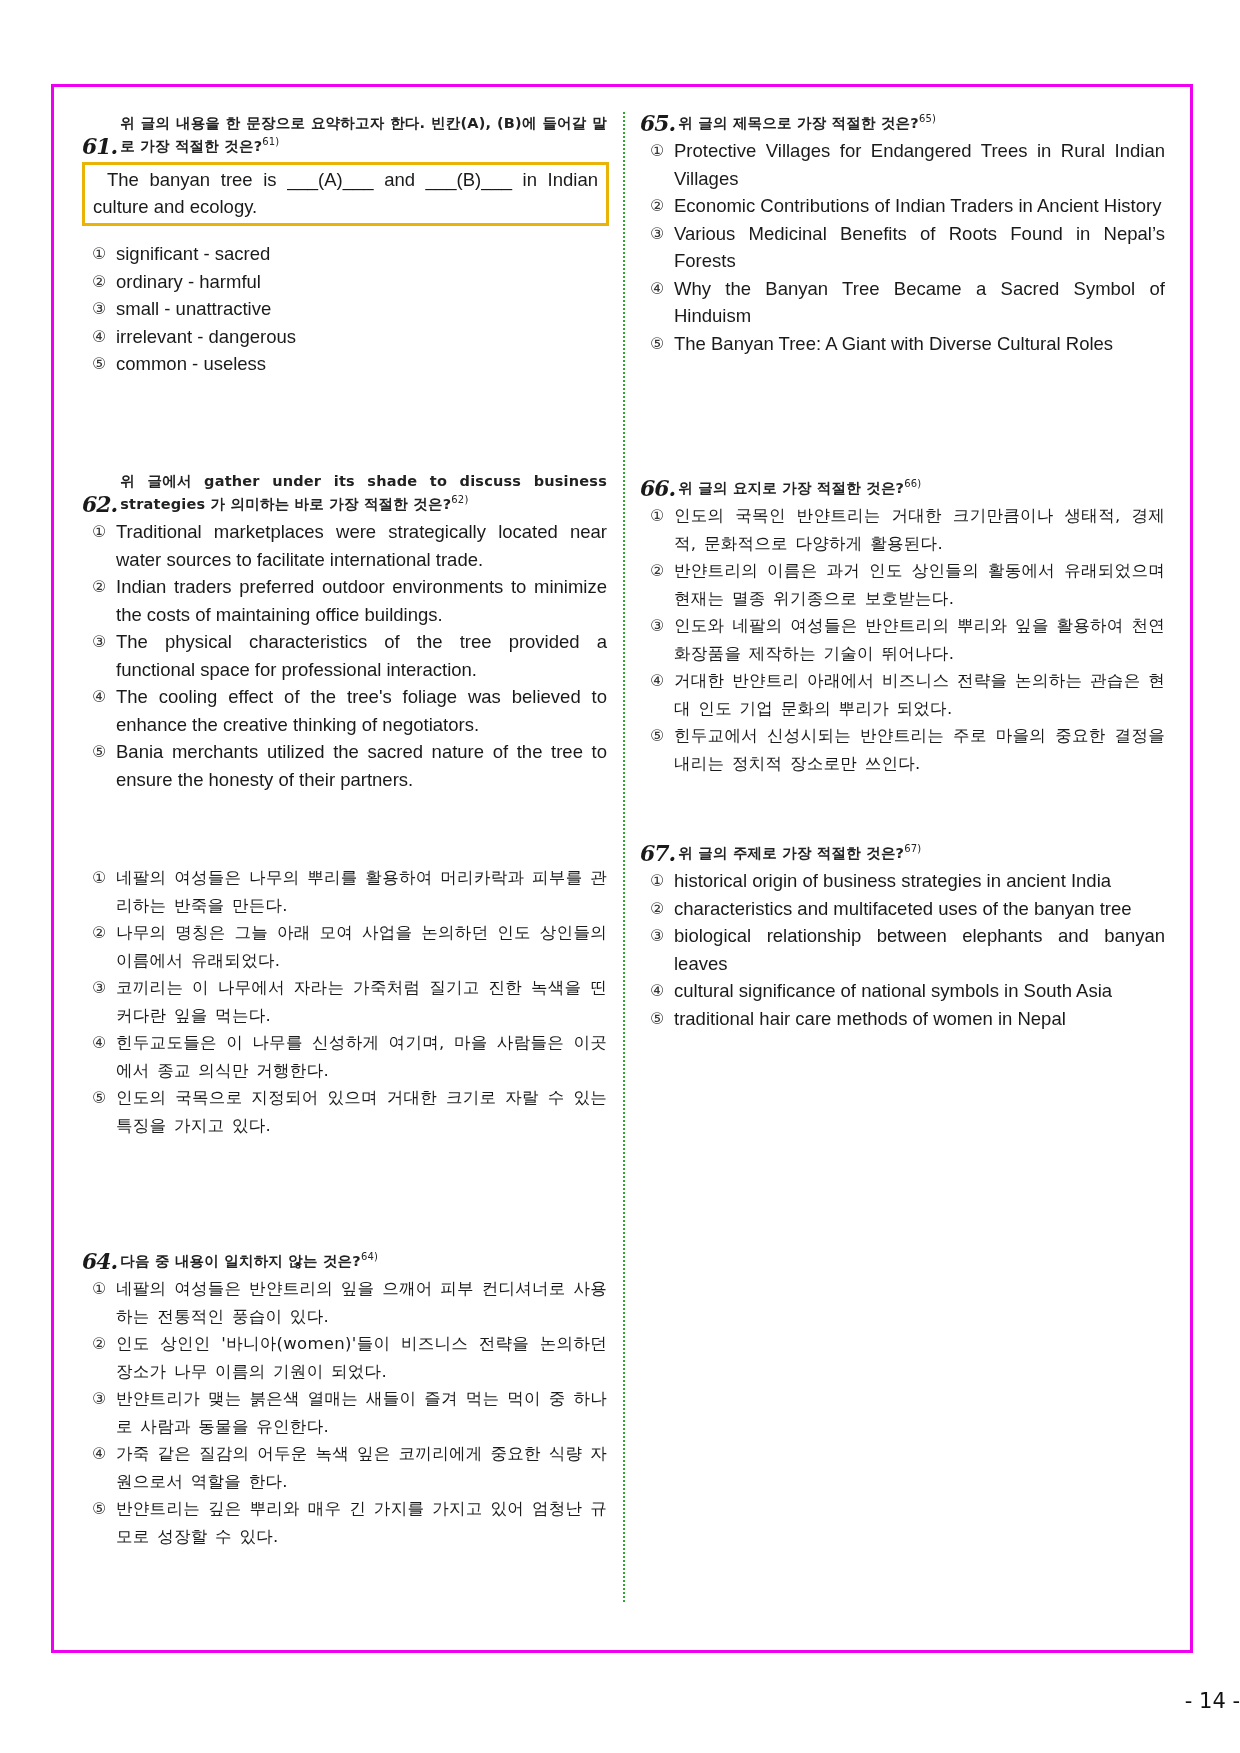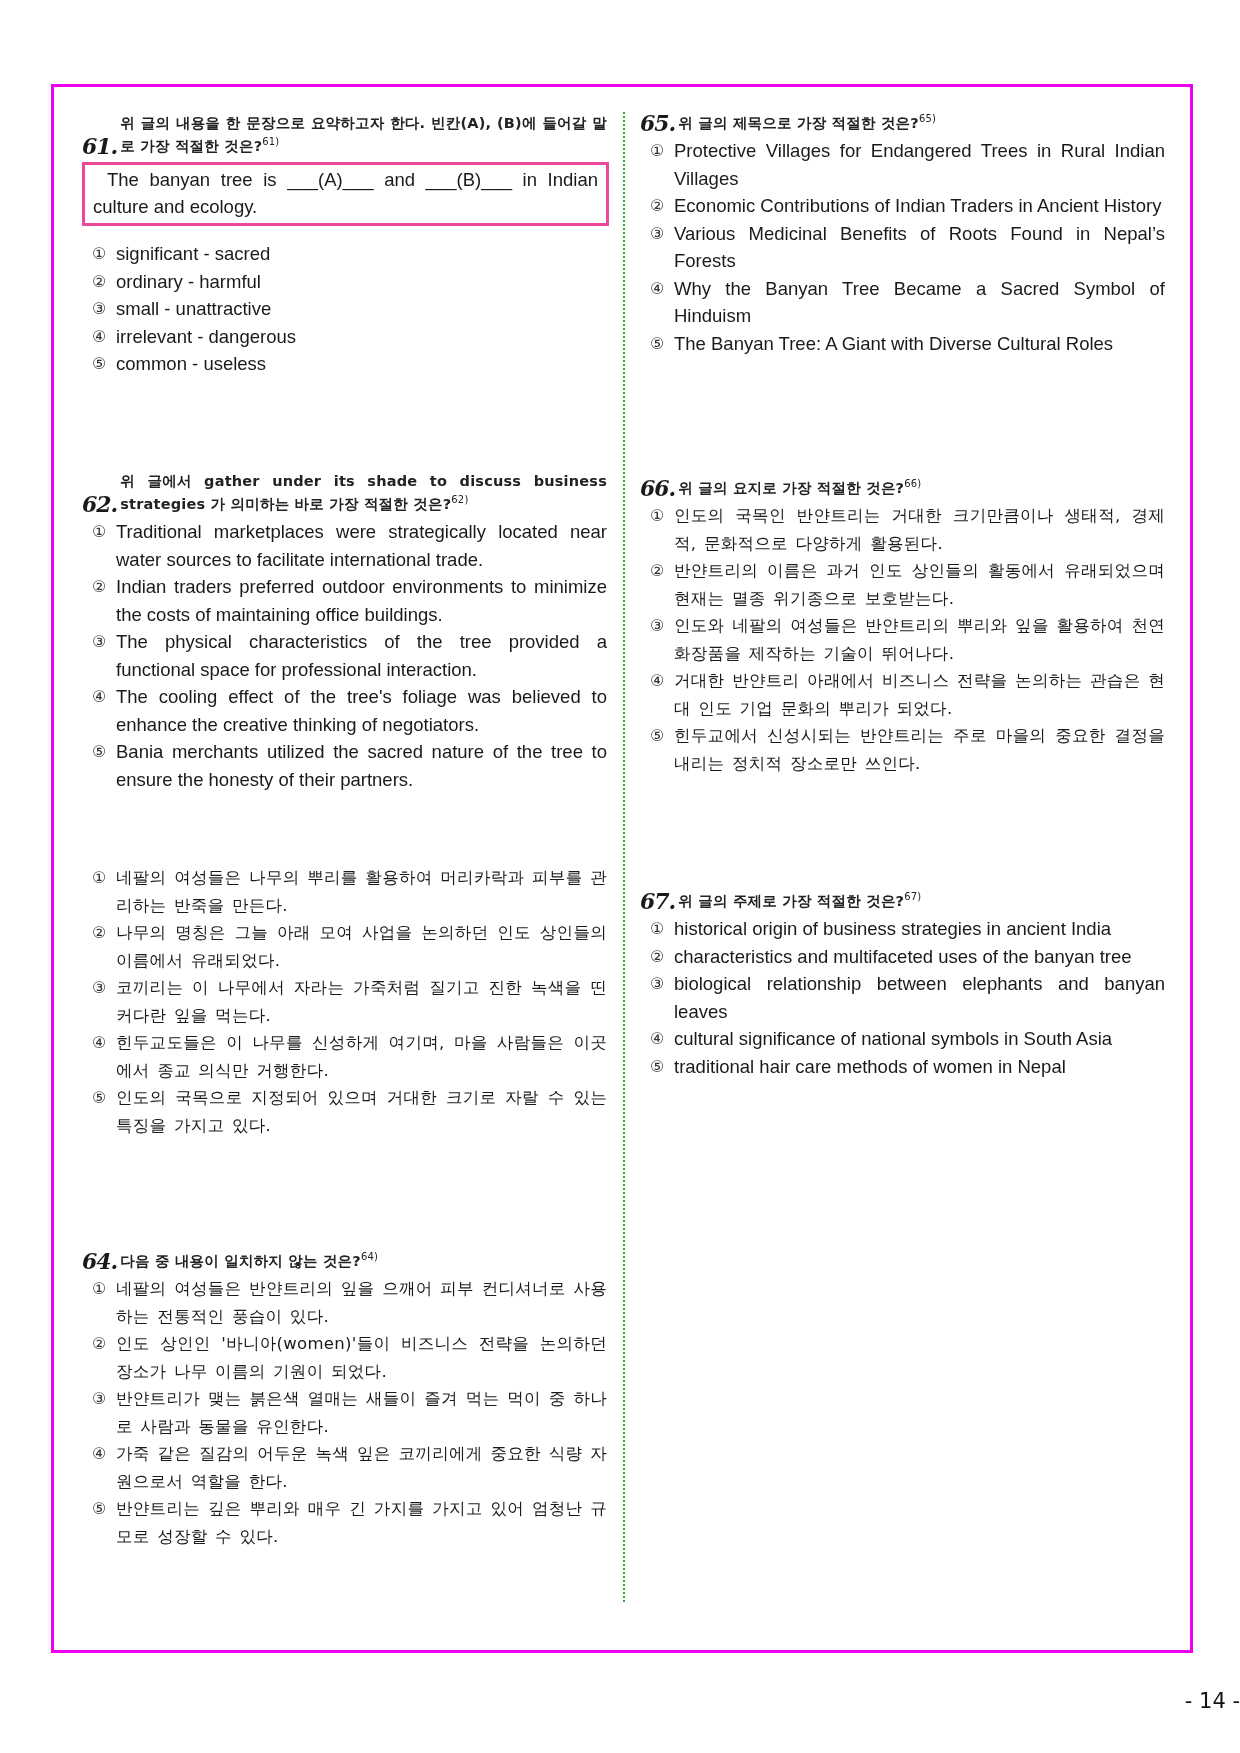--- a/index.html
+++ b/index.html
@@ -70,21 +70,21 @@
       font-weight: bold;
       color: #222;
     }
     .q-text .fn {
       font-size: 10px;
       vertical-align: super;
       font-weight: normal;
       line-height: 0;
     }
     .summary-box {
-      border: 3px solid #ec4899;
+      border: 3px solid #eab308;
       padding: 1px 8px 3px 8px;
       margin-top: 4px;
       font-family: "Liberation Sans", sans-serif;
       font-size: 18.5px;
       line-height: 27px;
       text-align: justify;
       text-align-last: left;
       text-indent: 14px;
       width: 505px;
     }
@@ -305,21 +305,21 @@
           <span class="marker">④</span>
           <span class="otext">거대한 반얀트리 아래에서 비즈니스 전략을 논의하는 관습은 현대 인도 기업 문화의 뿌리가 되었다.</span>
         </li>
       <li class="opt ko">
           <span class="marker">⑤</span>
           <span class="otext">힌두교에서 신성시되는 반얀트리는 주로 마을의 중요한 결정을 내리는 정치적 장소로만 쓰인다.</span>
         </li>
     </ol>
   </div>
 
-  <div class="question" style="top:890px;">
+  <div class="question" style="top:842px;">
     <div class="q-head">
       <span class="q-num">67.</span>
       <span class="q-text"><span>위 글의 주제로 가장 적절한 것은?</span><span class="fn">67)</span></span>
     </div>
     <ol class="options" style="margin-top:2px;">
       <li class="opt">
           <span class="marker">①</span>
           <span class="otext">historical origin of business strategies in ancient India</span>
         </li>
       <li class="opt">

